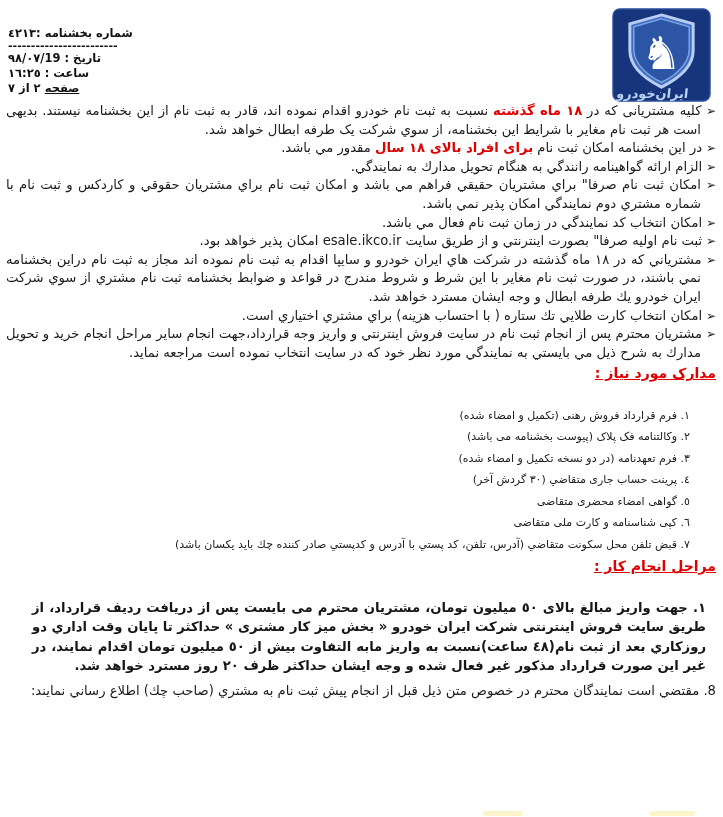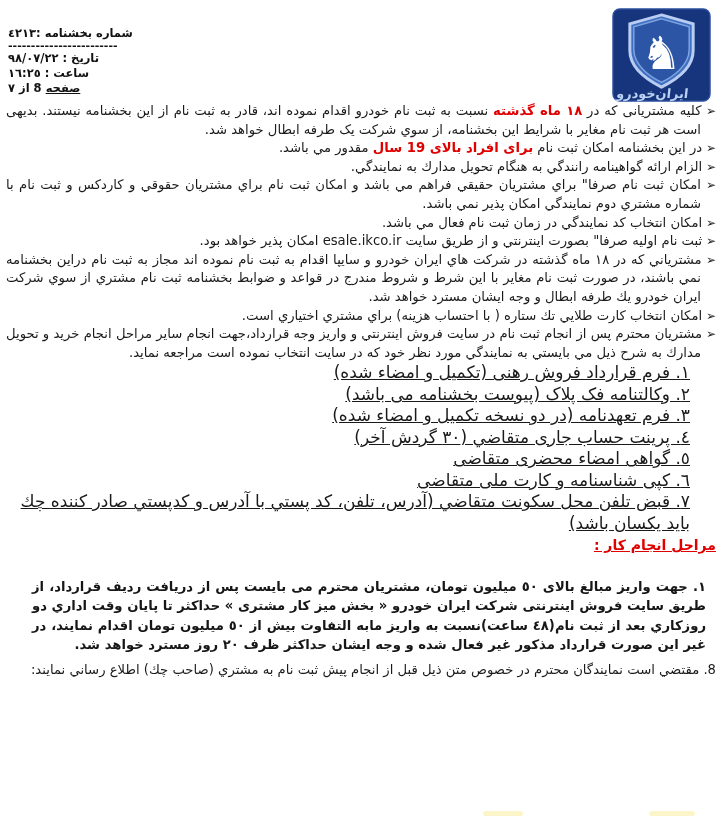--- a/index.html
+++ b/index.html
@@ -19,21 +19,21 @@
   .meta .u { text-decoration:underline; }
 
   
   .content { padding:0 7px 0 6px; font-size:13.2px; line-height:18.6px; text-align:justify; }
   .bullet { padding-right:15px; text-indent:-15px; }
   .bmark { color:#222; font-size:12px; }
   .red-em { color:var(--accent,#e00000); font-weight:bold; }
 
   .sec-heading { color:var(--accent,#e00000); font-weight:bold; font-size:14px; text-decoration:underline; text-align:right; margin-top:2px; }
 
-  .doc-list { padding-right:26px; font-size:17px; line-height:21.5px; text-align:right;text-decoration:underline; }
+  .doc-list { margin-top:22px; padding-right:26px; font-size:11px; line-height:21.5px; text-align:right; }
   .doc-item { }
 
   .steps { margin-top:22px; }
   .step { margin-top:6px; }
   .step.bold { font-weight:bold; color:#161616; padding:0 10px 0 26px; line-height:19.4px; }
   .step.normal { line-height:18.6px; }
 
   
   .hl-remnant { position:absolute; height:5px; background:#fbf3c0; border-radius:2px; opacity:.85; }
   .hl-remnant.r1 { right:28px;  bottom:1px; width:46px; }
@@ -52,40 +52,41 @@
         <path d="M50 7 L82 16 V43 C82 62 62 74 50 80 C38 74 18 62 18 43 V16 Z" fill="#3f6fc1" stroke="#b9cdf2" stroke-width="3"></path>
         <path d="M50 11 L78 19 V42 C78 58 61 70 50 75 C39 70 22 58 22 42 V19 Z" fill="#2c55a6" stroke="#7fa3e0" stroke-width="1.5"></path>
         <text x="50" y="62" font-size="46" text-anchor="middle" fill="#ffffff">♞</text>
         <text x="50" y="91" font-size="13" font-weight="bold" text-anchor="middle" fill="#bcd2f5" transform="skewX(-6)">ایران‌خودرو</text>
       </svg>
     </div>
 
     <div class="meta">
       <div>شماره بخشنامه :٤٢١٣</div>
       <div class="dashes">------------------------</div>
-      <div>تاریخ : ٩٨/٠٧/٢٢</div>
+      <div>تاریخ : ٩٨/٠٧/19</div>
       <div>ساعت : ١٦:٢٥</div>
-      <div><span class="u">صفحه</span><span> 8 از ٧</span></div>
+      <div><span class="u">صفحه</span><span> ٢ از ٧</span></div>
     </div>
   </div>
 
   <div class="content">
 
     <div>
         <div class="bullet"><span class="bmark">➢ </span><span>کلیه مشتریانی که در </span><span class="red-em">١٨ ماه گذشته</span><span> نسبت به ثبت نام خودرو اقدام نموده اند، قادر به ثبت نام از این بخشنامه نیستند. بدیهی است هر ثبت نام مغایر با شرایط این بخشنامه، از سوي شرکت یک طرفه ابطال خواهد شد.</span></div>
-        <div class="bullet"><span class="bmark">➢ </span><span>در این بخشنامه امکان ثبت نام </span><span class="red-em">برای افراد بالای 19 سال</span><span>  مقدور مي باشد.</span></div>
+        <div class="bullet"><span class="bmark">➢ </span><span>در این بخشنامه امکان ثبت نام </span><span class="red-em">برای افراد بالای ١٨ سال</span><span>  مقدور مي باشد.</span></div>
         <div class="bullet"><span class="bmark">➢ </span><span>الزام ارائه گواهینامه رانندگي به هنگام تحویل مدارك به نمایندگي.</span></div>
         <div class="bullet"><span class="bmark">➢ </span><span>امکان ثبت نام صرفا" براي مشتریان حقیقي فراهم مي باشد و امکان ثبت نام براي مشتریان حقوقي و کاردکس و ثبت نام با شماره مشتري دوم نمایندگي امکان پذیر نمي باشد.</span></div>
         <div class="bullet"><span class="bmark">➢ </span><span>امکان انتخاب کد نمایندگي در زمان ثبت نام فعال مي باشد.</span></div>
         <div class="bullet"><span class="bmark">➢ </span><span>ثبت نام اولیه صرفا" بصورت اینترنتي و از طریق سایت esale.ikco.ir امکان پذیر خواهد بود.</span></div>
         <div class="bullet"><span class="bmark">➢ </span><span>مشتریاني که در ١٨ ماه گذشته در شرکت هاي ایران خودرو و سایپا اقدام به ثبت نام نموده اند مجاز به ثبت نام دراین بخشنامه نمي باشند، در صورت ثبت نام مغایر با این شرط و شروط مندرج در قواعد و ضوابط بخشنامه ثبت نام مشتري از سوي شرکت ایران خودرو یك طرفه ابطال و وجه ایشان مسترد خواهد شد.</span></div>
         <div class="bullet"><span class="bmark">➢ </span><span>امکان انتخاب کارت طلایي تك ستاره ( با احتساب هزینه) براي مشتري اختیاري است.</span></div>
         <div class="bullet"><span class="bmark">➢ </span><span>مشتریان محترم پس از انجام ثبت نام در سایت فروش اینترنتي و واریز وجه قرارداد،جهت انجام سایر مراحل انجام خرید و تحویل مدارك به شرح ذیل مي بایستي  به نمایندگي مورد نظر خود که در سایت انتخاب نموده است مراجعه نماید.</span></div>
       </div>
 
+    <div class="sec-heading">مدارک مورد نیاز :</div>
 
     <div class="doc-list">
         <div class="doc-item">١. فرم قرارداد فروش رهنی (تکمیل و امضاء شده)</div>
         <div class="doc-item">٢. وکالتنامه فک پلاک (پیوست بخشنامه می باشد)</div>
         <div class="doc-item">٣. فرم تعهدنامه (در دو نسخه تکمیل و امضاء شده)</div>
         <div class="doc-item">٤. پرینت حساب جاری متقاضي (٣٠ گردش آخر)</div>
         <div class="doc-item">٥. گواهی امضاء محضری متقاضی</div>
         <div class="doc-item">٦. کپی شناسنامه و کارت ملی متقاضی</div>
         <div class="doc-item">٧. قبض تلفن محل سکونت متقاضي (آدرس، تلفن، کد پستي با آدرس و کدپستي صادر کننده چك باید یکسان باشد)</div>
       </div>

